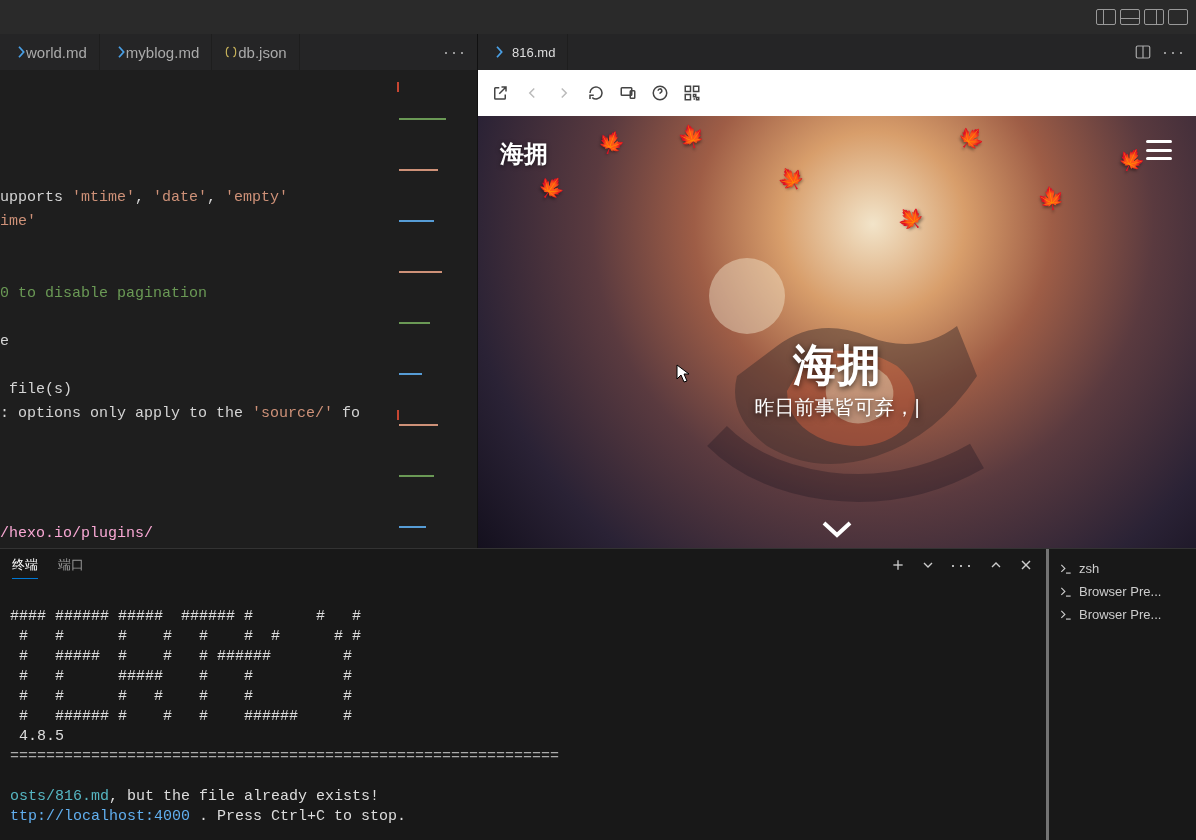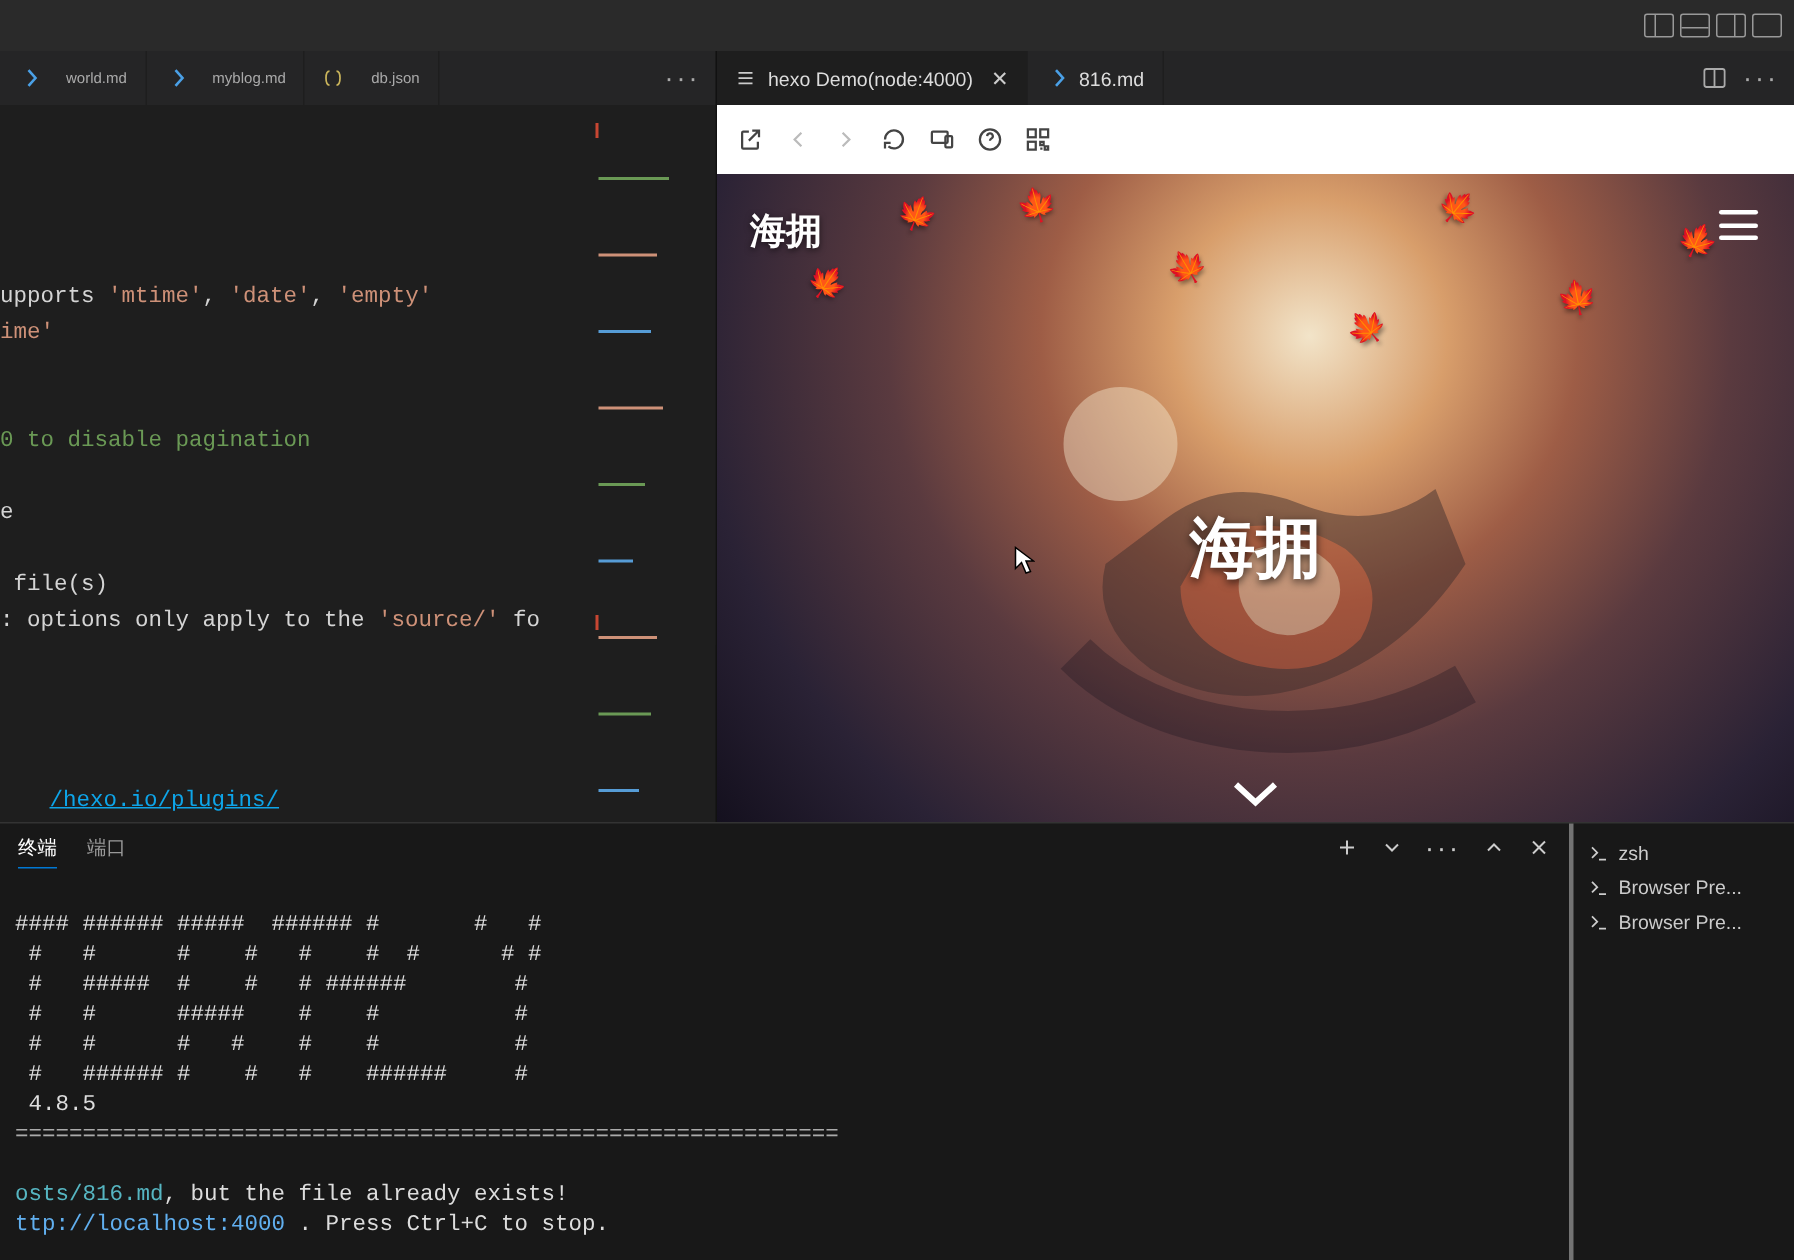--- a/index.html
+++ b/index.html
@@ -30,31 +30,31 @@
   .title-icons{margin-left:auto;display:flex;gap:4px;}
   .title-icons .ic{width:20px;height:16px;border:1.5px solid #999;border-radius:2px;position:relative;}
   .ic.pane-left::after{content:'';position:absolute;left:0;top:0;bottom:0;width:6px;border-right:1.5px solid #999;}
   .ic.pane-bottom::after{content:'';position:absolute;left:0;right:0;bottom:0;height:5px;border-top:1.5px solid #999;}
   .ic.pane-right::after{content:'';position:absolute;right:0;top:0;bottom:0;width:6px;border-left:1.5px solid #999;}
   
   .main-area{flex:1;display:flex;min-height:0;}
   
   .editor-col{width:478px;display:flex;flex-direction:column;background:var(--bg);overflow:hidden;border-right:1px solid #111;}
   .tabs{display:flex;background:#252526;height:36px;align-items:stretch;}
-  .tab{display:flex;align-items:center;gap:18px;padding:0 12px;color:#aaaaaa;font-size:10px;border-right:1px solid #1e1e1e;}
+  .tab{display:flex;align-items:center;gap:0;padding:0 12px;color:#aaaaaa;font-size:15px;border-right:1px solid #1e1e1e;}
   .tab svg{width:14px;height:14px;}
   .tab-actions{margin-left:auto;display:flex;align-items:center;padding:0 10px;color:#aaa;font-size:18px;letter-spacing:2px;}
   .code-area{flex:1;position:relative;font-family:'Consolas','Courier New',monospace;font-size:15px;line-height:24px;padding:20px 0 0 0;overflow:hidden;white-space:pre;color:#d4d4d4;}
   .minimap{position:absolute;right:0;top:0;width:78px;height:360px;background:linear-gradient(#1e1e1e,#1e1e1e);}
   .minimap-line{height:2px;margin-bottom:1px;}
   .code-body{padding-left:0;}
   .s-y{color:#ce9178;}
   .s-g{color:#6a9955;}
   .s-w{color:#d4d4d4;}
-  .s-l{color:#0ea5e9;text-decoration:underline;margin-left:33px;}
+  .s-l{color:#f9a8d4;}
   
   .browser-col{flex:1;display:flex;flex-direction:column;background:var(--bg);}
   .b-tabs{display:flex;background:#252526;height:36px;align-items:stretch;}
   .b-tab{display:flex;align-items:center;gap:8px;padding:0 12px;color:#ddd;font-size:13px;border-right:1px solid #1e1e1e;}
   .b-tab.active{background:#1e1e1e;}
   .b-tab .close{margin-left:4px;font-size:14px;color:#ccc;cursor:pointer;}
   .b-tab-actions{margin-left:auto;display:flex;align-items:center;padding:0 10px;gap:10px;color:#aaa;}
   .b-toolbar{height:46px;background:#ffffff;display:flex;align-items:center;padding:0 12px;gap:12px;color:#333;}
   .b-toolbar .tbtn{width:20px;height:20px;display:flex;align-items:center;justify-content:center;}
   .b-toolbar .tbtn svg{width:18px;height:18px;fill:none;stroke:#444;stroke-width:2;}
@@ -172,29 +172,20 @@
 
 
 <span class="s-l">/hexo.io/plugins/</span>
 
 </div>
     </div>
   </div>
 
   <div class="browser-col">
     <div class="b-tabs">
-      <div class="b-tab active">
-        <svg viewBox="0 0 24 24" width="14" height="14">
-            <line x1="4" y1="6" x2="20" y2="6" stroke="#ccc" stroke-width="2"></line>
-            <line x1="4" y1="12" x2="20" y2="12" stroke="#ccc" stroke-width="2"></line>
-            <line x1="4" y1="18" x2="20" y2="18" stroke="#ccc" stroke-width="2"></line>
-          </svg>
-        <span>hexo Demo(node:4000)</span>
-        <span class="close">✕</span>
-      </div>
       <div class="b-tab">
         <svg viewBox="0 0 24 24" width="14" height="14">
             <path d="M12 3 L20 12 L12 21" fill="none" stroke="#4aa0e6" stroke-width="3"></path>
           </svg>
         <span>816.md</span>
       </div>
       <div class="b-tab-actions">
         <svg viewBox="0 0 24 24" width="18" height="18">
             <rect x="3" y="4" width="18" height="16" rx="2" fill="none" stroke="#aaa" stroke-width="1.6"></rect>
             <line x1="12" y1="4" x2="12" y2="20" stroke="#aaa" stroke-width="1.6"></line>
@@ -263,20 +254,21 @@
         <span class="leaf" style="top:60px;left:60px;--r:35deg">🍁</span>
         <span class="leaf" style="top:90px;left:420px;--r:-40deg">🍁</span>
       </div>
       <div class="site-name">海拥</div>
       <div class="menu-icon">
           <span></span>
           <span></span>
           <span></span>
         </div>
       <div class="hero-title">海拥</div>
+      <div class="hero-sub"><span>昨日前事皆可弃，</span><span class="cursor">|</span></div>
       <div class="mouse-ptr">
         <svg viewBox="0 0 14 20">
             <path d="M1 1 L1 15 L5 11 L8 18 L11 17 L8 10 L13 10 Z"></path>
           </svg>
       </div>
       <div class="scroll-down">
         <svg viewBox="0 0 34 20">
             <polyline points="4,4 17,16 30,4"></polyline>
           </svg>
       </div>

